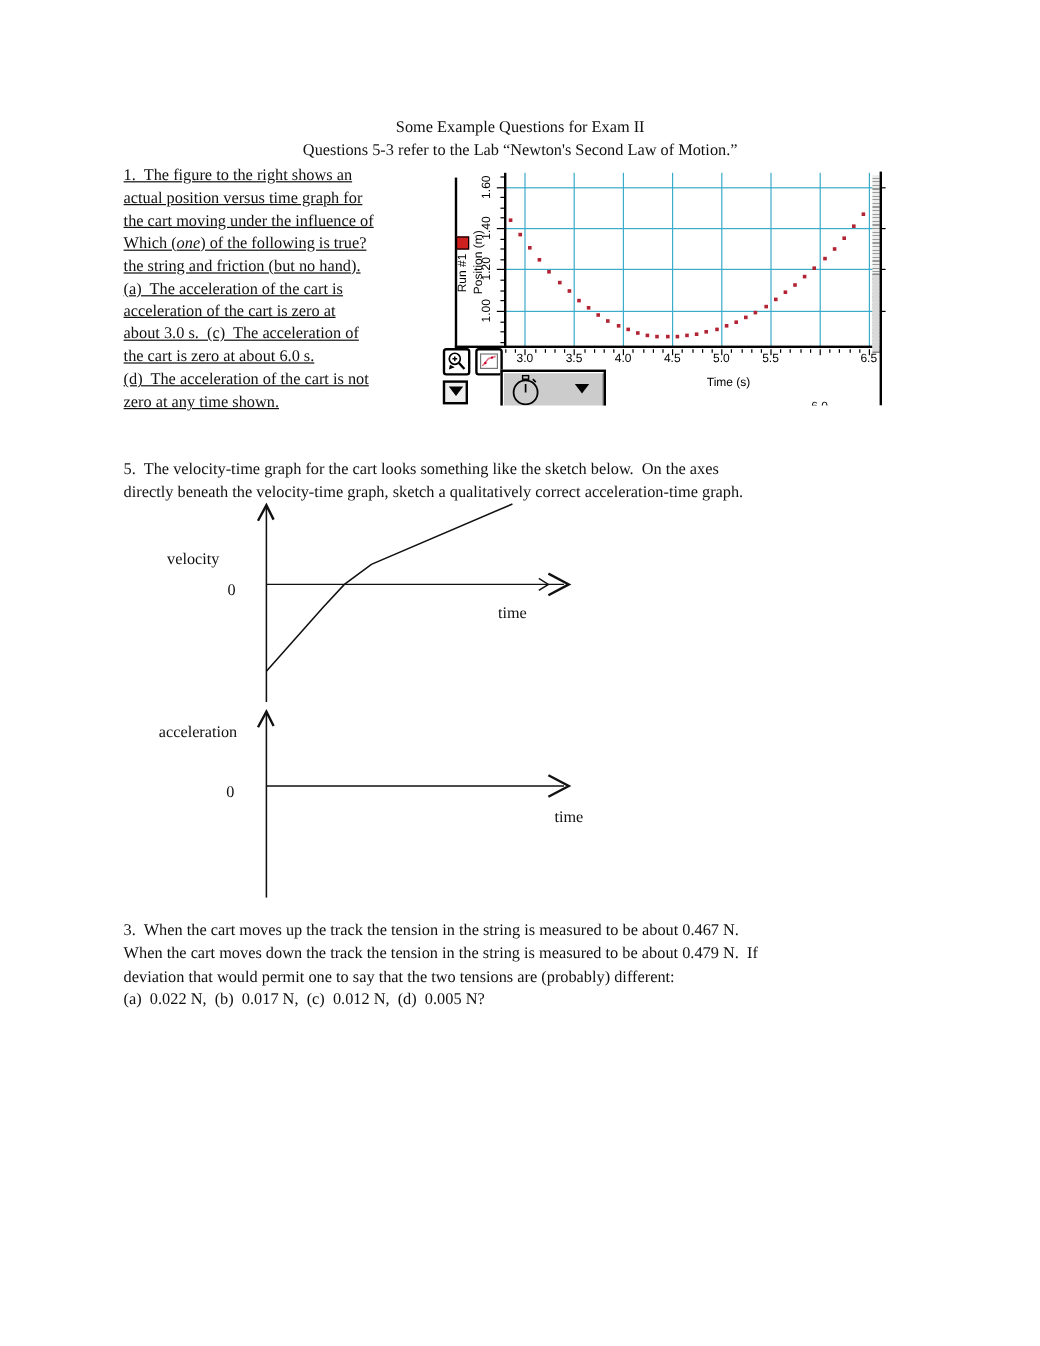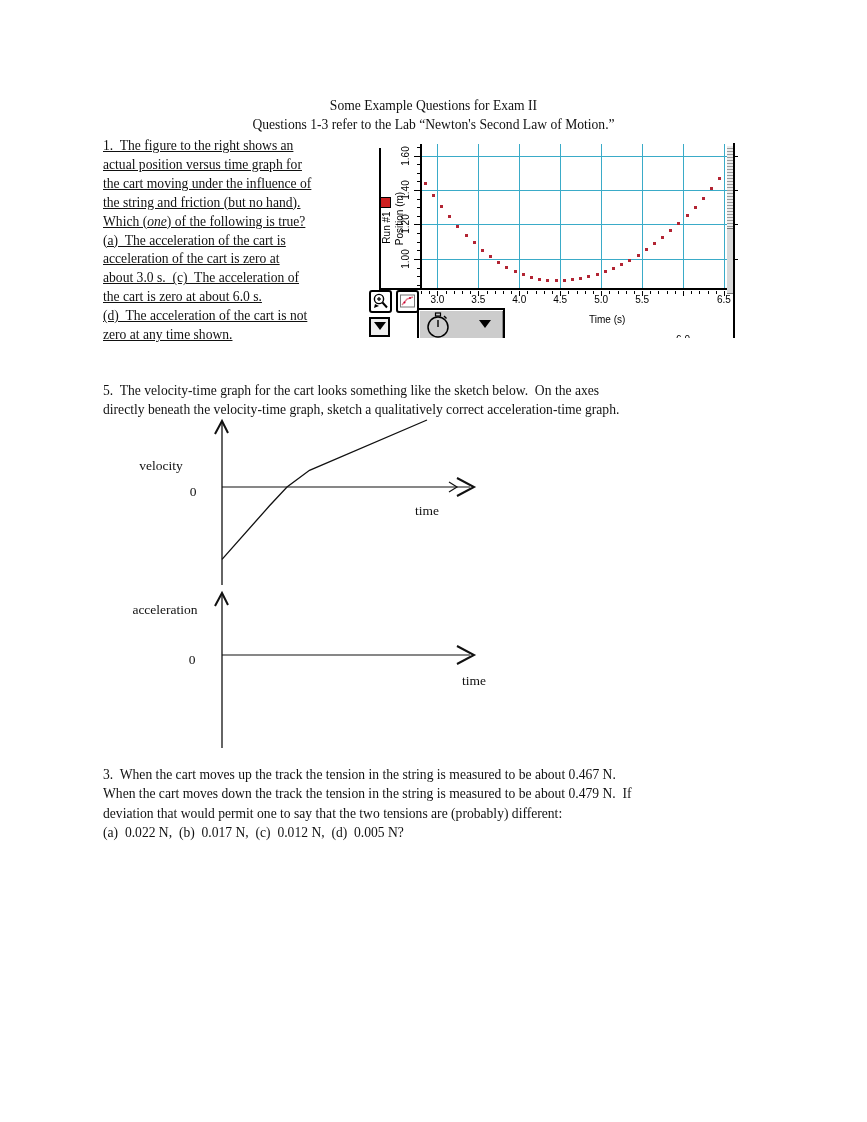--- a/index.html
+++ b/index.html
@@ -47,29 +47,29 @@
   #svg-acc{top:583px;}
   svg text{font-family:"Liberation Serif",serif;font-size:13.5px;fill:#111;}
 </style>
 </head>
 <body>
 
 <div id="page">
 
   <div id="title-block">
     <div class="doc-line center">Some Example Questions for Exam II</div>
-    <div class="doc-line center">Questions 1-3 refer to the Lab “Newton's Second Law of Motion.”</div>
+    <div class="doc-line center">Questions 5-3 refer to the Lab “Newton's Second Law of Motion.”</div>
   </div>
 
   <div id="q1-block">
       <div class="doc-line">1.  The figure to the right shows an</div>
       <div class="doc-line">actual position versus time graph for</div>
       <div class="doc-line">the cart moving under the influence of</div>
+      <div class="doc-line">Which (<em>one</em>) of the following is true?</div>
       <div class="doc-line">the string and friction (but no hand).</div>
-      <div class="doc-line">Which (<em>one</em>) of the following is true?</div>
       <div class="doc-line">(a)  The acceleration of the cart is</div>
       <div class="doc-line">acceleration of the cart is zero at</div>
       <div class="doc-line">about 3.0 s.  (c)  The acceleration of</div>
       <div class="doc-line">the cart is zero at about 6.0 s.</div>
       <div class="doc-line">(d)  The acceleration of the cart is not</div>
       <div class="doc-line">zero at any time shown.</div>
     </div>
 
   <div id="graph-panel">
     <div id="left-border"></div>

